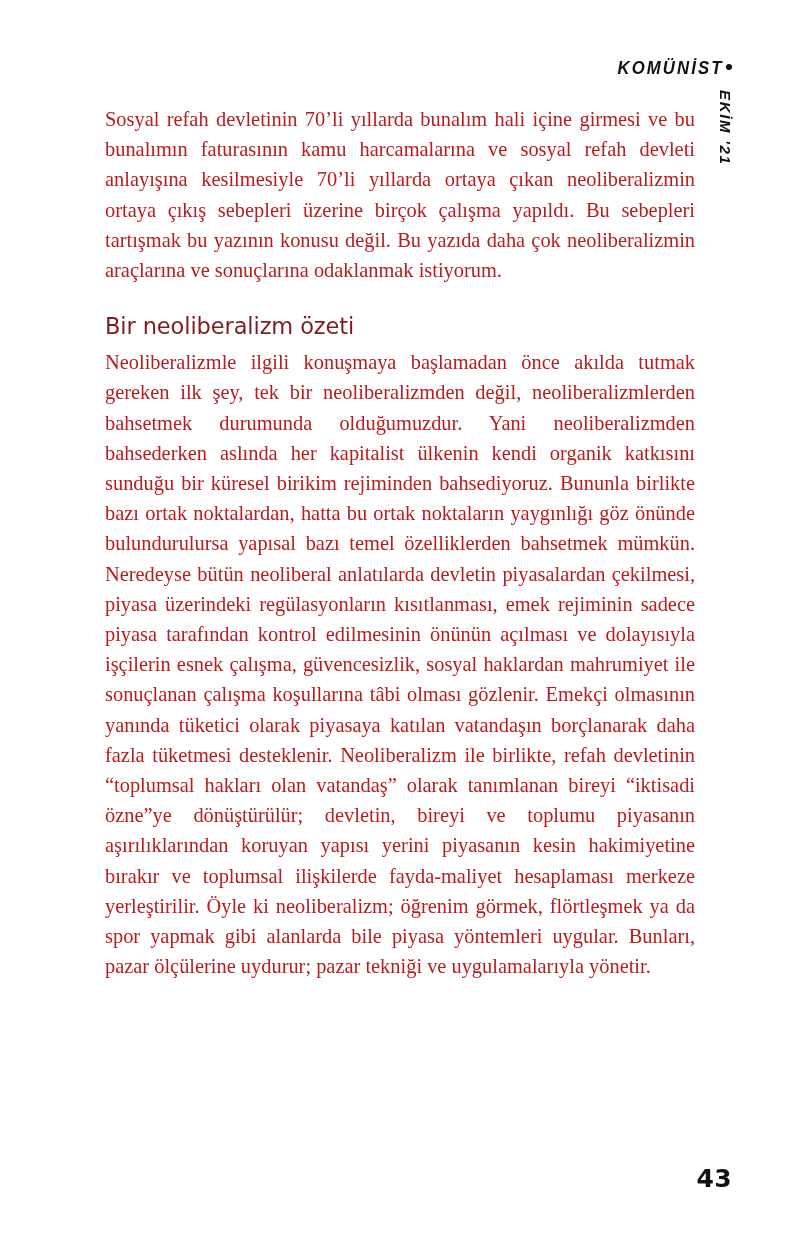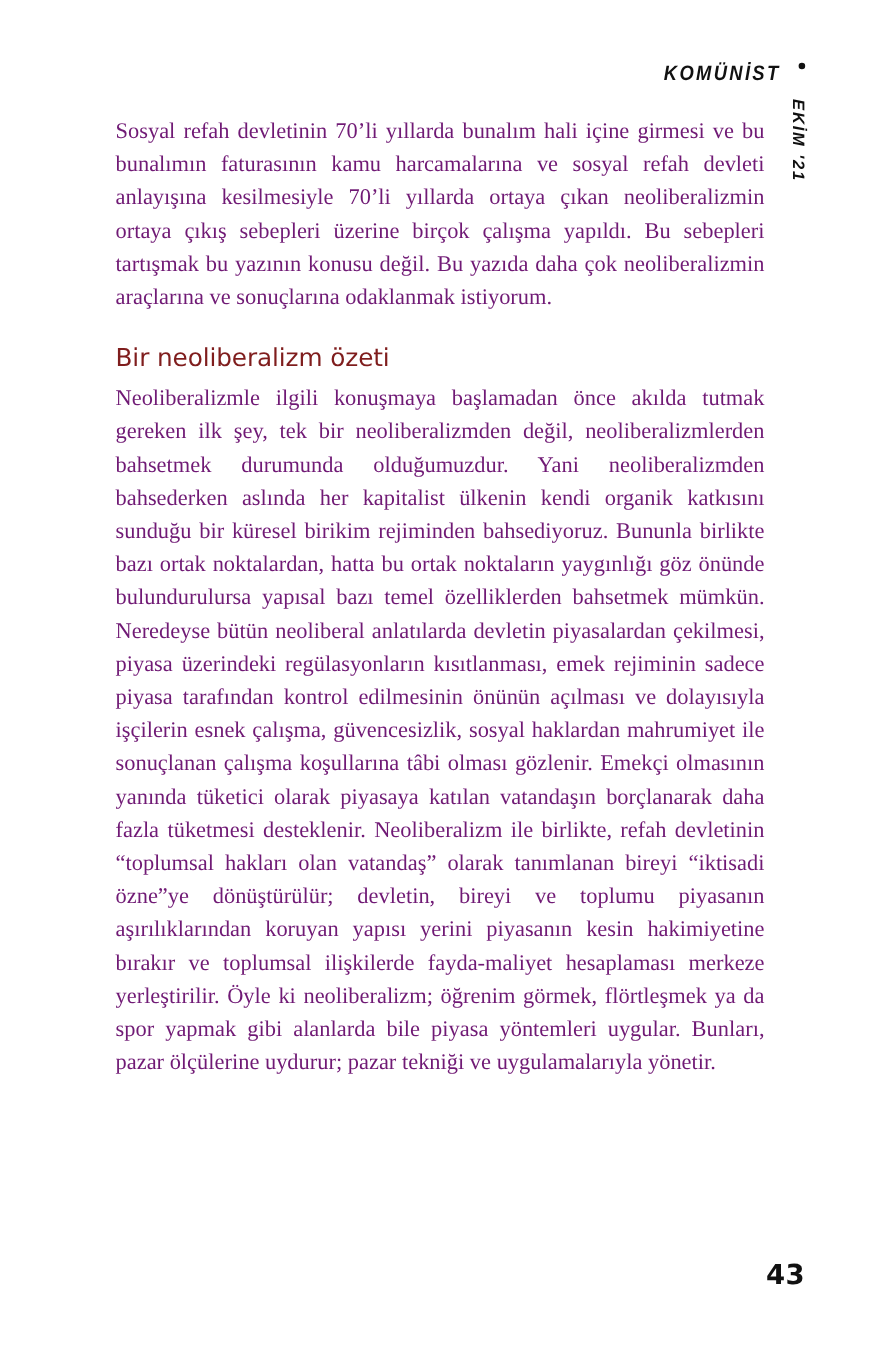--- a/index.html
+++ b/index.html
@@ -21,22 +21,22 @@
     inset: 0;
     background: #ffffff;
   }
 
   
   .running-head {
     position: absolute;
     top: 57px;
     right: 66px;
     display: flex;
-    align-items: flex-start;
-    gap: 16px;
+    align-items: center;
+    gap: 2px;
     white-space: nowrap;
   }
   .running-head-title {
     font-family: "Liberation Sans Narrow", "Liberation Sans", "DejaVu Sans", sans-serif;
     font-weight: 700;
     font-style: italic;
     font-size: 19px;
     letter-spacing: 2.4px;
     color: #111111;
     transform: scaleX(0.88);
@@ -83,42 +83,42 @@
   }
 
   p.body-par {
     margin: 0;
     font-size: 20.4px;
     line-height: 30.2px;
     text-align: justify;
     text-justify: inter-word;
     hyphens: manual;
     -webkit-hyphens: manual;
-    color: #701a75;
+    color: #b91c1c;
     font-family: "Liberation Serif", "DejaVu Serif", serif;
   }
   p.body-par + p.body-par {
     margin-top: 11px;
   }
 
   h2.section-heading {
     margin: 27px 0 7px 0;
     font-family: "DejaVu Sans", "Liberation Sans", sans-serif;
     font-weight: 400;
     font-size: 22.5px;
     line-height: 28px;
     letter-spacing: -0.1px;
     color: #7f1d1d;
   }
 
   
   .folio {
     position: absolute;
     right: 66px;
-    bottom: 68px;
+    bottom: 48px;
     font-family: "DejaVu Sans", "Liberation Sans", sans-serif;
     font-weight: 700;
     font-size: 25px;
     color: #111111;
     letter-spacing: 0.4px;
   }
 </style>
 </head>
 <body>
 

